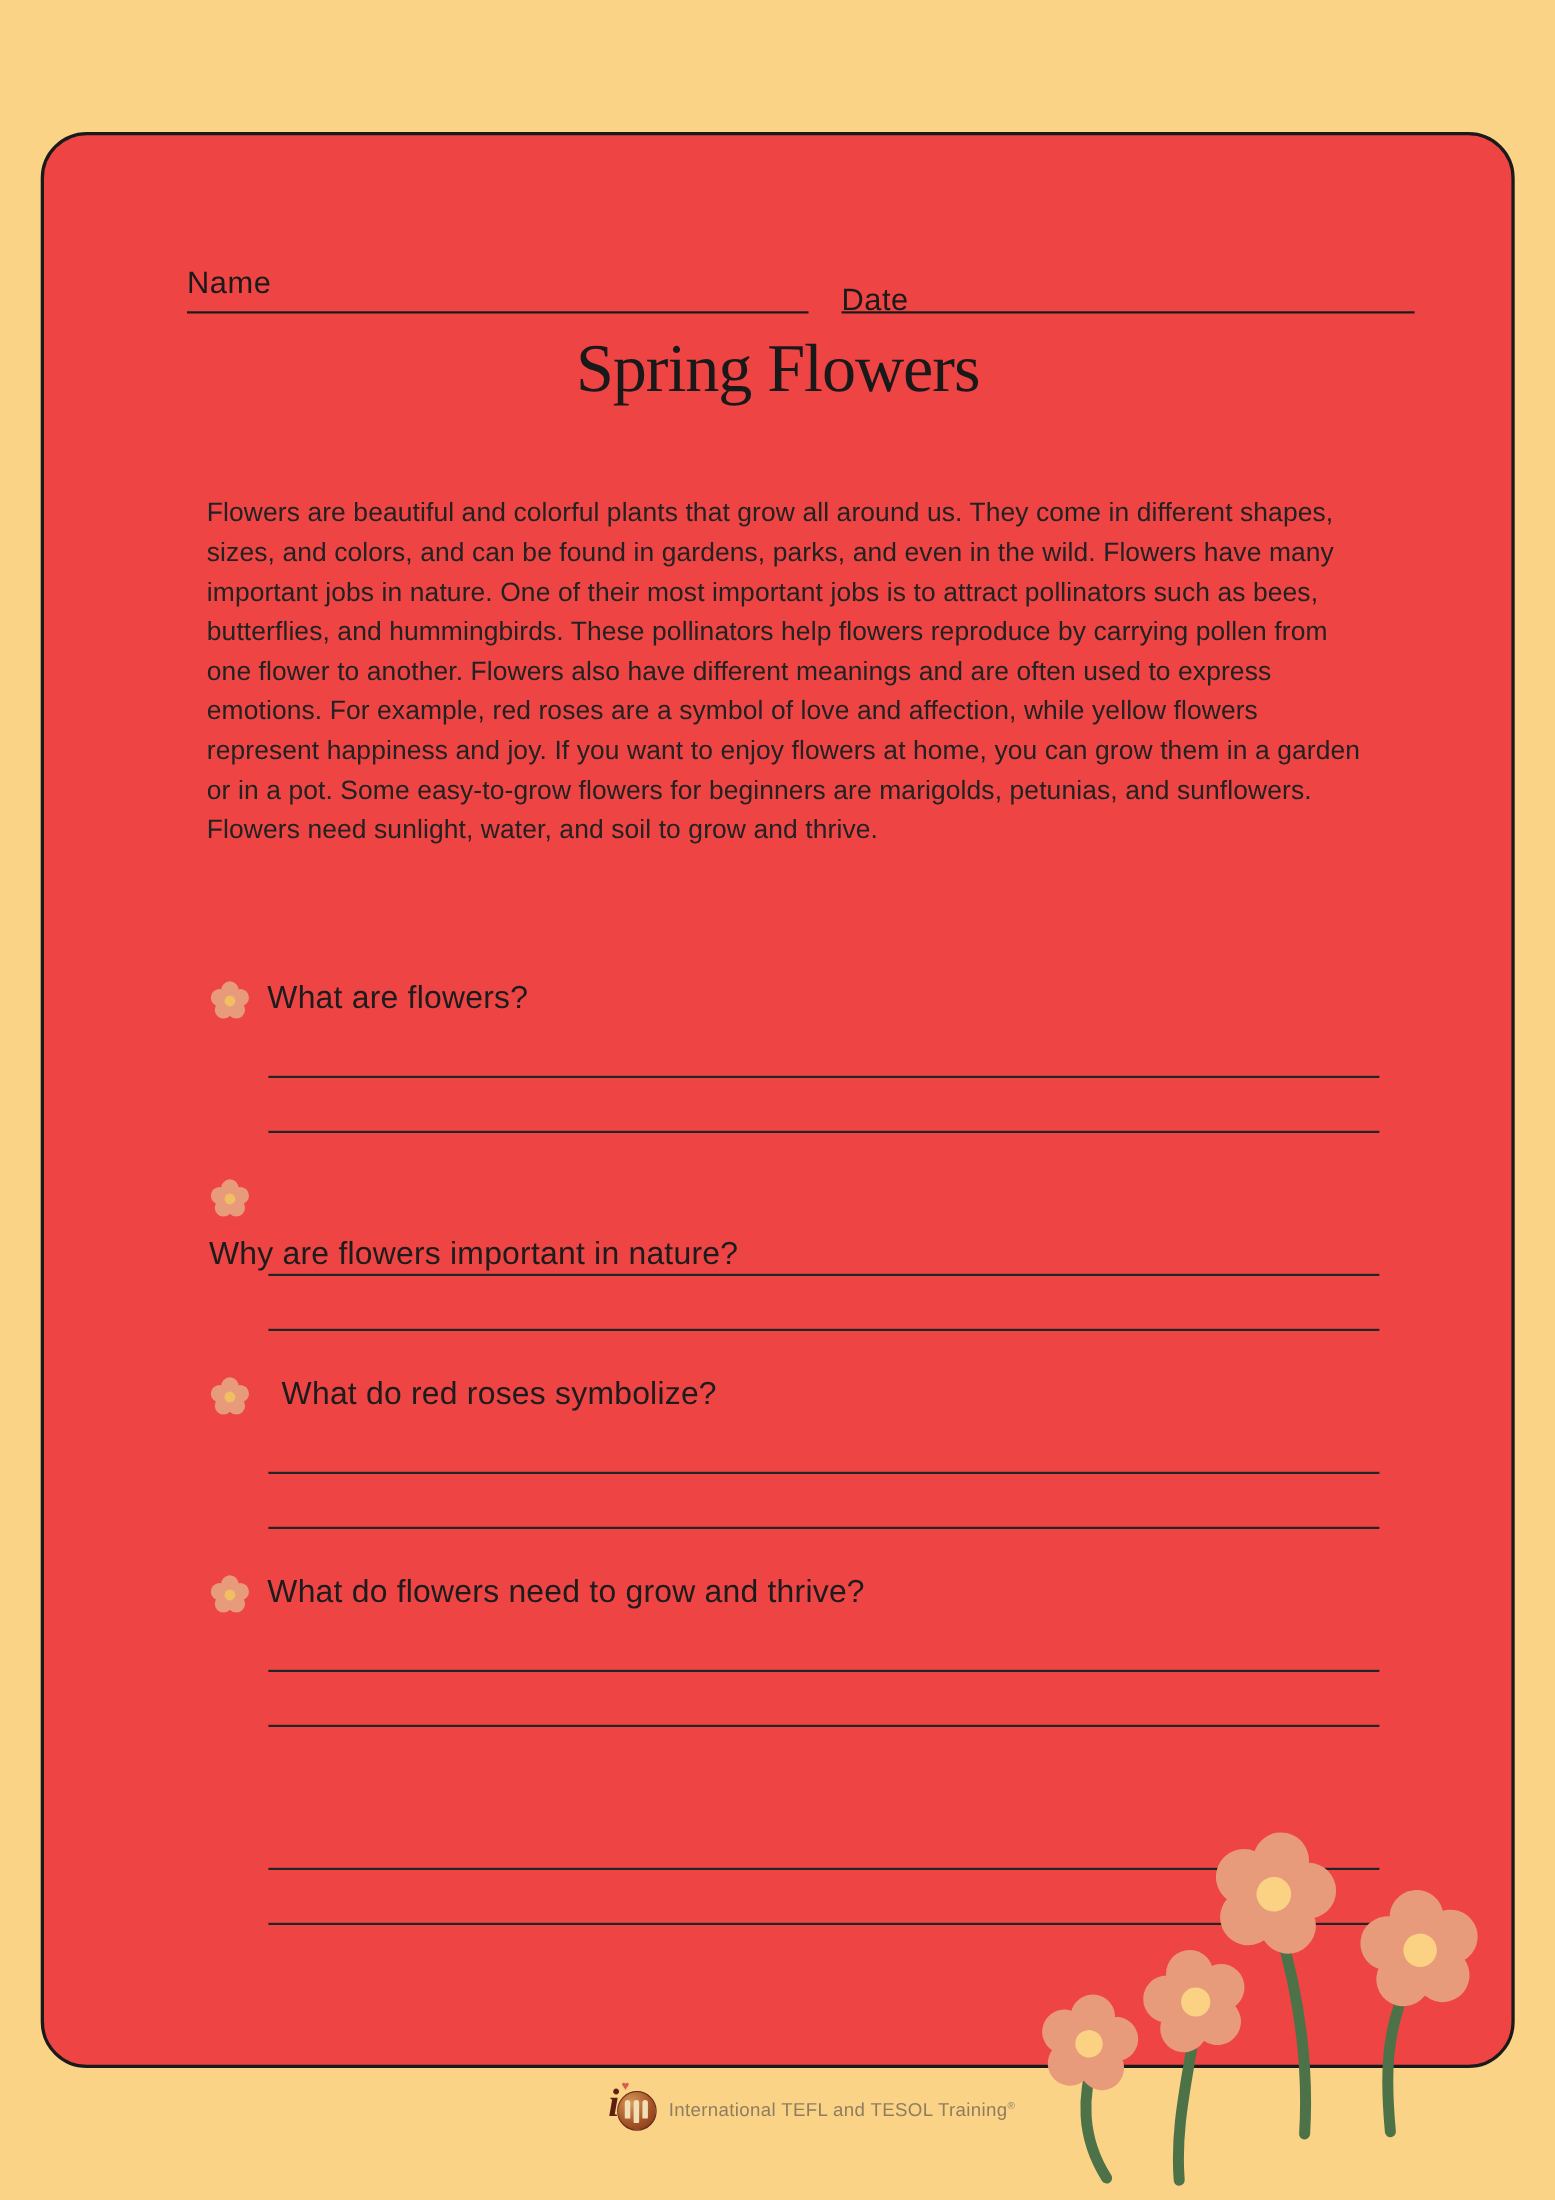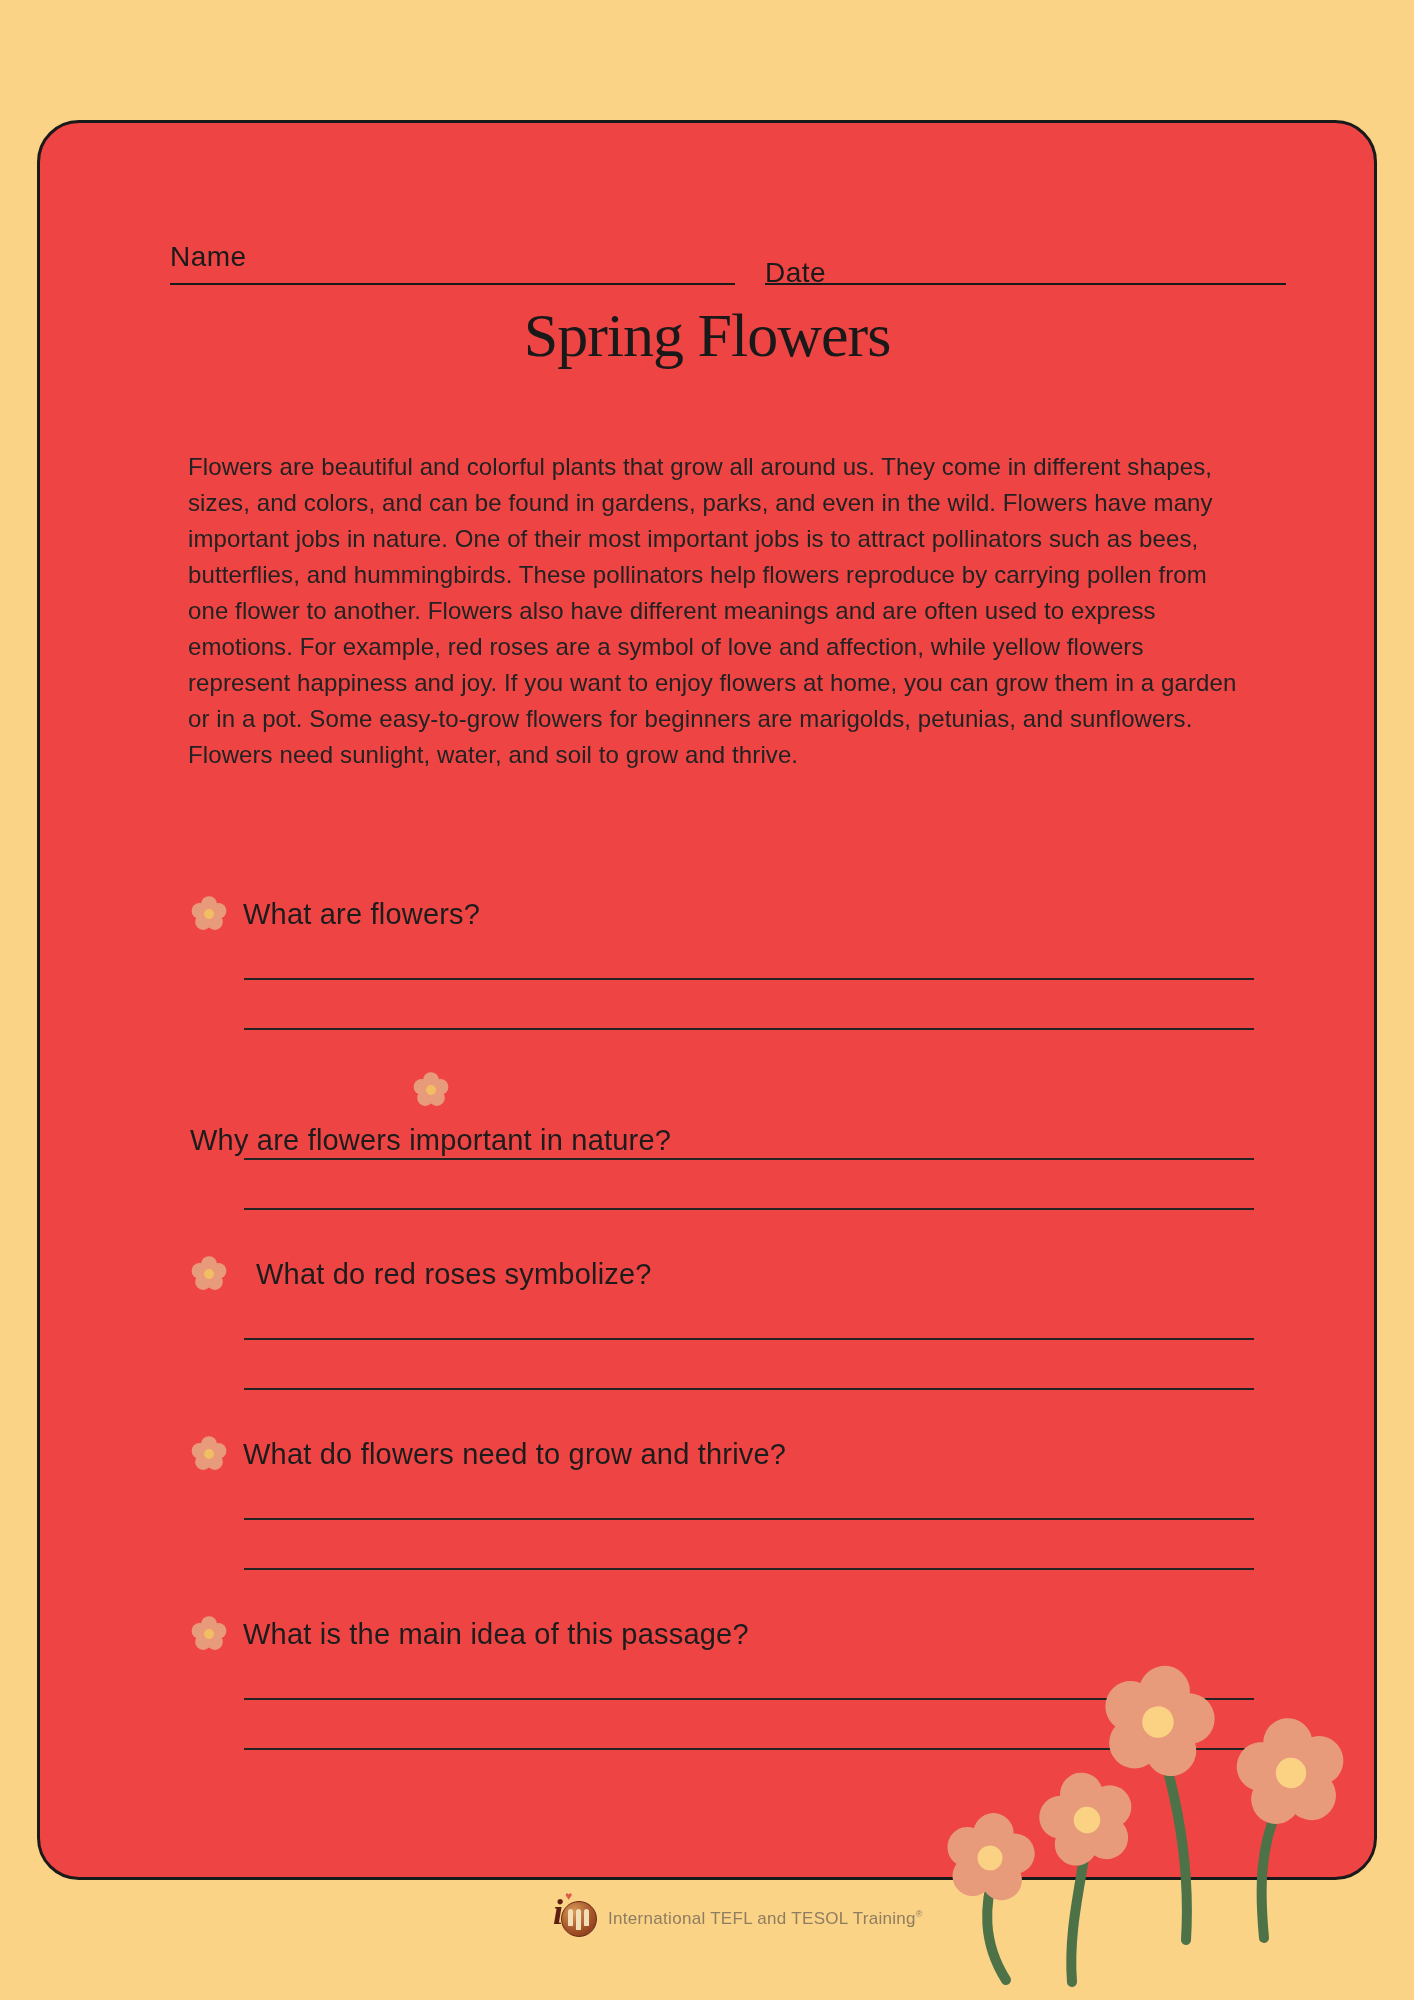--- a/index.html
+++ b/index.html
@@ -71,21 +71,20 @@
     line-height: 36px;
     letter-spacing: 0.1px;
     color: #222222;
   }
 
   
   .question {
     position: absolute;
     left: 150px;
     display: flex;
-    align-items: center;
     gap: 15px;
     height: 46px;
   }
   .q1 { top: 768px; }
   .q2 { top: 948px; flex-direction: column; }
   .q3 { top: 1128px; gap: 28px; }
   .q4 { top: 1308px; }
   .q5 { top: 1488px; }
   .question .q-text {
     font-size: 29px;
@@ -267,33 +266,20 @@
         <circle cx="34.7" cy="71" r="21"></circle>
           <circle cx="25.3" cy="42" r="21"></circle>
       </g>
       <circle cx="50" cy="50" r="13" fill="#F2BE62"></circle>
     </svg>
     <span class="q-text">What do flowers need to grow and thrive?</span>
   </div>
   <div class="answer-line a4a"></div>
   <div class="answer-line a4b"></div>
 
-  <div class="question q5">
-    <svg class="bullet-flower" viewBox="0 0 100 100">
-      <g fill="#E89B7B">
-        <circle cx="50" cy="24" r="21"></circle>
-          <circle cx="74.7" cy="42" r="21"></circle>
-          <circle cx="65.3" cy="71" r="21"></circle>
-        <circle cx="34.7" cy="71" r="21"></circle>
-          <circle cx="25.3" cy="42" r="21"></circle>
-      </g>
-      <circle cx="50" cy="50" r="13" fill="#F2BE62"></circle>
-    </svg>
-    <span class="q-text">What is the main idea of this passage?</span>
-  </div>
   <div class="answer-line a5a"></div>
   <div class="answer-line a5b"></div>
 
 </div>
 
 <svg class="deco-flowers" viewBox="0 0 514 350">
 
   <g fill="none" stroke="#4E7248" stroke-width="10" stroke-linecap="round">
     <path d="M 95 218 C 84 255 82 292 106 330"></path>
     <path d="M 187 188 C 181 235 168 280 172 332"></path>

